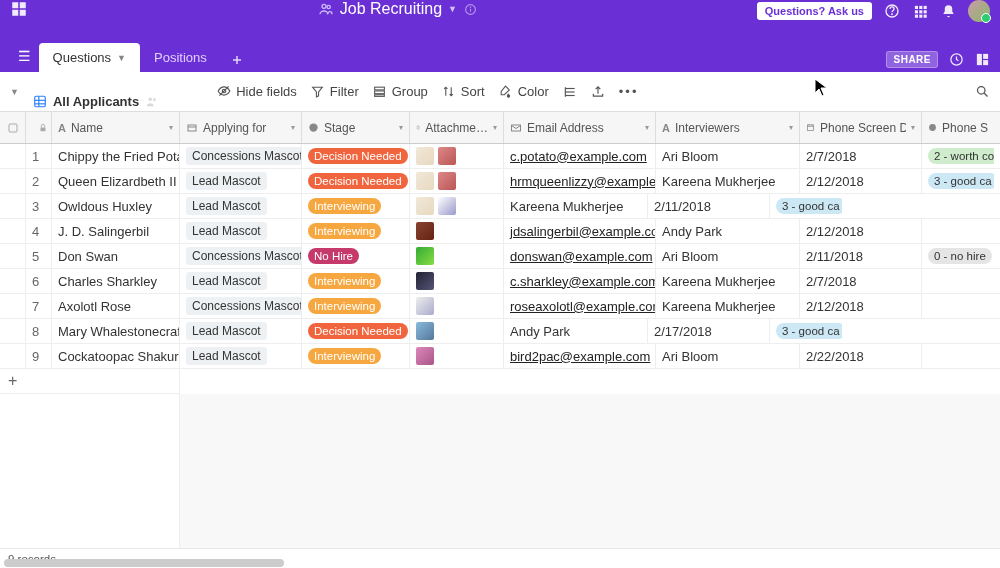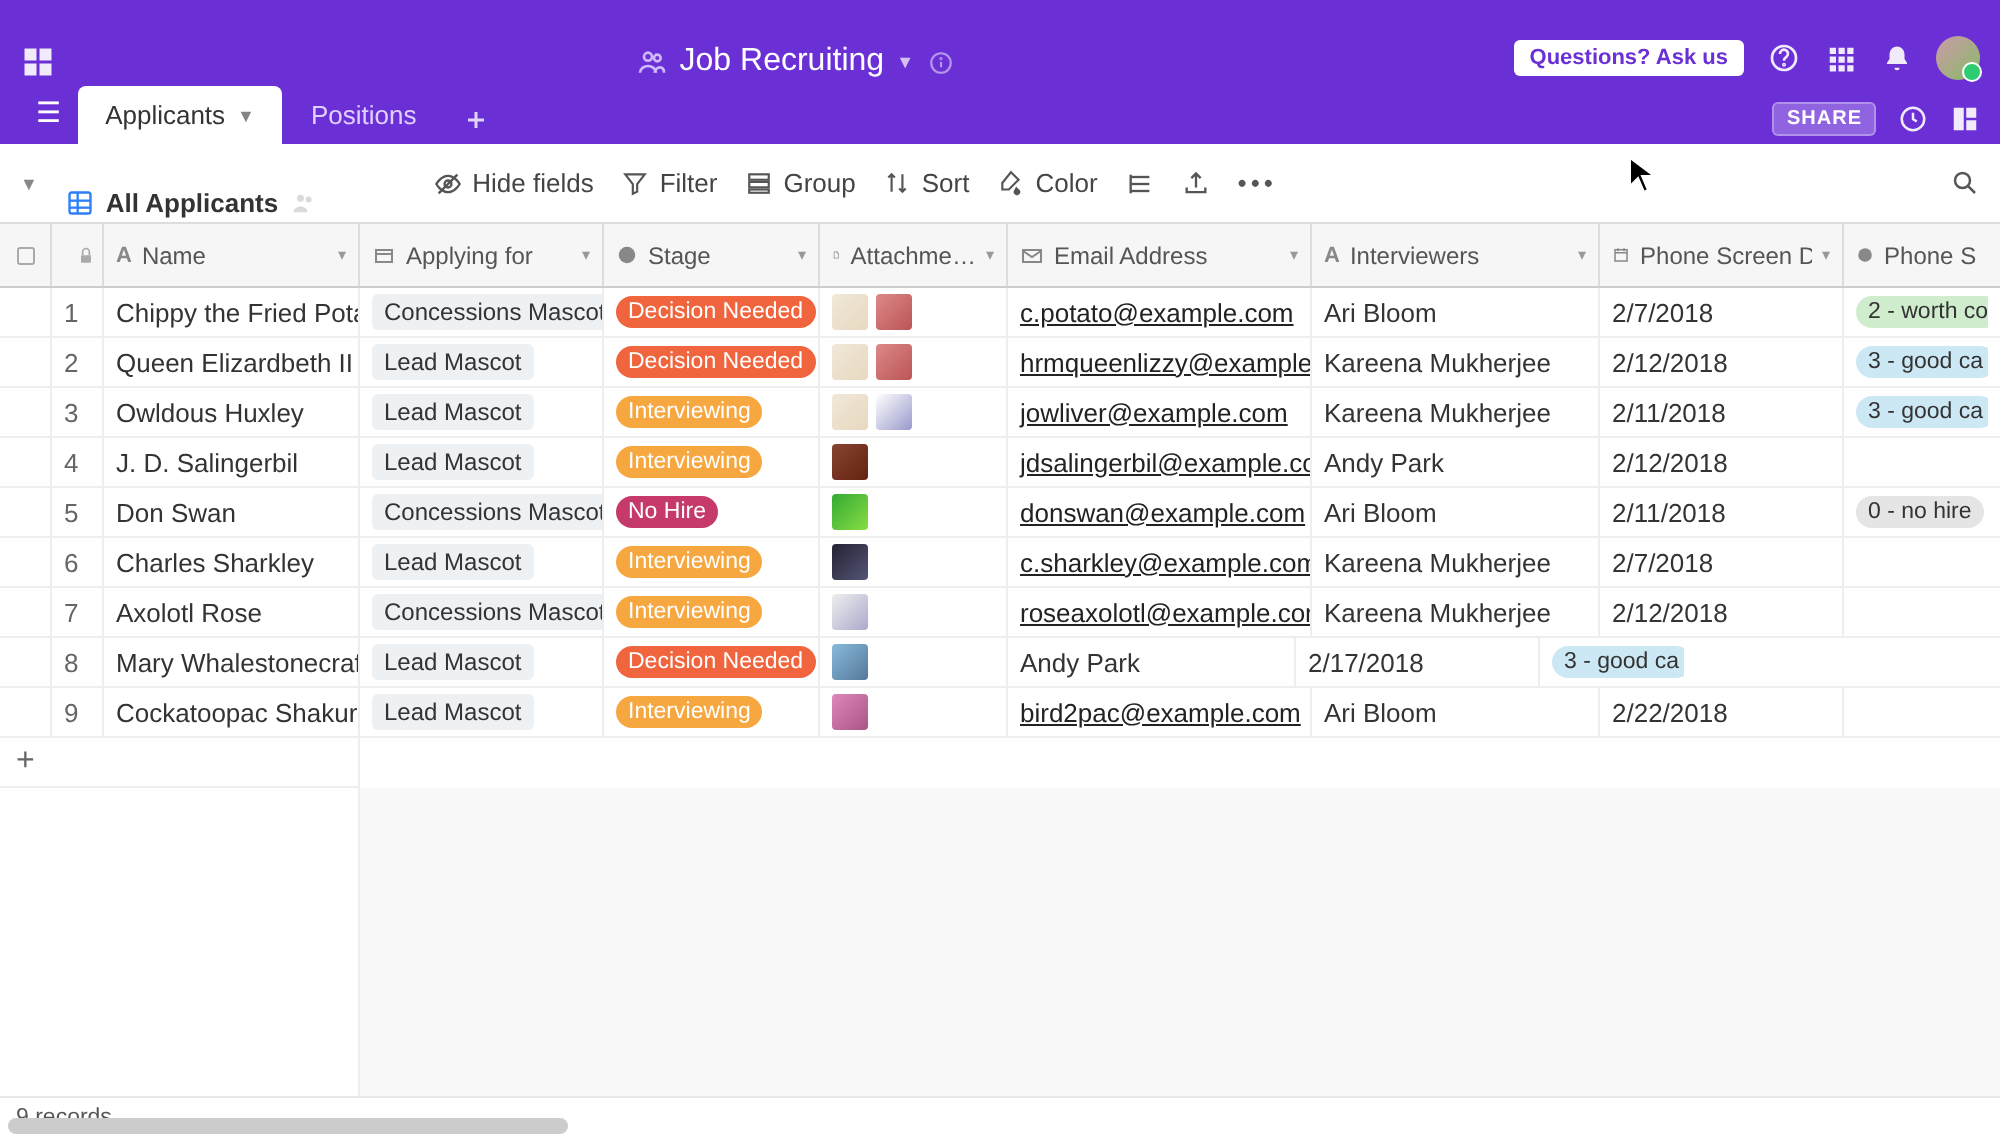--- a/index.html
+++ b/index.html
@@ -1,39 +1,39 @@
 <!DOCTYPE html>
 <html><head>
 <meta charset="utf-8">
 <style>
   * { box-sizing: border-box; margin: 0; padding: 0; }
   body { font-family: -apple-system, BlinkMacSystemFont, "Segoe UI", Helvetica, Arial, sans-serif; font-size: 13px; color: #333; background: #fff; width: 1000px; height: 568px; overflow: hidden; position: relative; }
   
-  .header { background: #6b2fd6; color: #fff; height: 40px; display: flex; align-items: flex-end; padding: 0 10px; }
+  .header { background: #6b2fd6; color: #fff; height: 40px; display: flex; align-items: flex-start; padding: 0 10px; }
   .logo-area { width: 30px; display: flex; align-items: center; }
   .header-center { flex: 1; display: flex; justify-content: center; align-items: center; gap: 6px; }
   .base-title { font-size: 16px; font-weight: 500; }
   .header-right { display: flex; align-items: center; gap: 12px; }
   .ask-btn { background: #fff; color: #6b2fd6; font-size: 11px; padding: 3px 8px; border-radius: 3px; font-weight: 600; }
   .hdr-icon { width: 16px; height: 16px; display: inline-flex; align-items: center; justify-content: center; color: #fff; opacity: 0.9; }
   .avatar { width: 22px; height: 22px; border-radius: 50%; background: linear-gradient(135deg,#c9a,#8b6); position: relative; }
   .avatar::after { content:""; position:absolute; bottom:-1px; right:-1px; width:8px; height:8px; background:#2ecc71; border:1.5px solid #fff; border-radius:50%; }
   
   .tabbar { background: #6b2fd6; height: 32px; display: flex; align-items: flex-end; padding: 0 10px; }
   .hamburger { color: #fff; padding: 0 8px 8px 8px; font-size: 14px; }
   .tab { padding: 7px 14px; font-size: 13px; color: #e0d0ff; border-radius: 4px 4px 0 0; display:flex; align-items:center; gap:6px; }
   .tab.active { background: #fff; color: #333; font-weight: 500; }
   .tab .caret { font-size: 9px; opacity: 0.6; }
   .add-tab { color: #fff; padding: 6px 10px; opacity: 0.8; font-size: 13px; }
   .tabbar-right { margin-left: auto; padding-bottom: 4px; display:flex; gap:10px; align-items:center; }
   .share-btn { background: rgba(255,255,255,0.25); color:#fff; font-size:10px; font-weight:700; padding: 2px 6px; border-radius:3px; border: 1px solid rgba(255,255,255,0.3); letter-spacing: 0.5px;}
   
   .toolbar { height: 40px; border-bottom: 1px solid #ddd; display: flex; align-items: center; padding: 0 10px; gap: 14px; color: #444; font-size: 13px; }
   .view-label { display:flex; align-items:center; gap:6px; font-weight: 600; color:#333;margin-top:20px;}
-  .tool-item { display: flex; align-items: center; gap: 5px; cursor: pointer; }
+  .tool-item { display: flex; align-items: flex-start; gap: 5px; cursor: pointer; }
   .tool-icon { width: 14px; height: 14px; display:inline-flex; align-items:center; justify-content:center; }
   .search-right { margin-left:auto; }
   
   .grid { position:relative; }
   .col-header { display:flex; height: 32px; border-bottom: 1px solid #ccc; background:#f6f6f6; }
   .col-header .cell { border-right: 1px solid #ddd; display:flex; align-items:center; padding: 0 6px; font-size: 12px; color:#555; gap:5px; position:relative; }
   .col-header .cell .drop { margin-left:auto; font-size:8px; color:#999; }
   .row { display:flex; height: 25px; border-bottom: 1px solid #eee; }
   .row .cell { border-right: 1px solid #eee; display:flex; align-items:center; padding: 0 6px; font-size: 13px; overflow:hidden; white-space:nowrap; }
   .numcell { justify-content: flex-start; color:#666; font-size:12px; width:26px; }
@@ -123,21 +123,21 @@
           <path d="M12 2a6 6 0 00-6 6v4l-2 3v1h16v-1l-2-3V8a6 6 0 00-6-6zM10 19a2 2 0 104 0"></path>
         </svg>
     </span>
     <span class="avatar"></span>
   </div>
 </div>
 
 <div class="tabbar">
   <span class="hamburger">☰</span>
   <div class="tab active">
-    <span>Applicants</span>
+    <span>Questions</span>
       <span class="caret">▼</span>
   </div>
   <div class="tab">
     <span>Positions</span>
   </div>
   <span class="add-tab">
     <svg width="12" height="12" viewBox="0 0 24 24" fill="none" stroke="#fff" stroke-width="3">
         <line x1="12" y1="4" x2="12" y2="20"></line>
         <line x1="4" y1="12" x2="20" y2="12"></line>
       </svg>
@@ -379,23 +379,20 @@
         </div>
     <div class="cell w-stage">
           <span class="pill" style="background:#f6a740">Interviewing</span>
         </div>
     <div class="cell w-attach">
           <div class="thumbs">
             <span class="thumb a"></span>
             <span class="thumb c"></span>
           </div>
         </div>
-    <div class="cell w-email">
-          <span class="email">jowliver@example.com</span>
-        </div>
     <div class="cell w-inter">Kareena Mukherjee</div>
     <div class="cell w-date">2/11/2018</div>
     <div class="cell w-score" style="border-right:none">
           <span class="pill" style="background:#cde8f5;color:#333">3 - good ca</span>
         </div>
   </div>
   <div class="row">
     <div class="cell chkcell"></div>
     <div class="cell numcell">4</div>
     <div class="cell w-name">J. D. Salingerbil</div>

